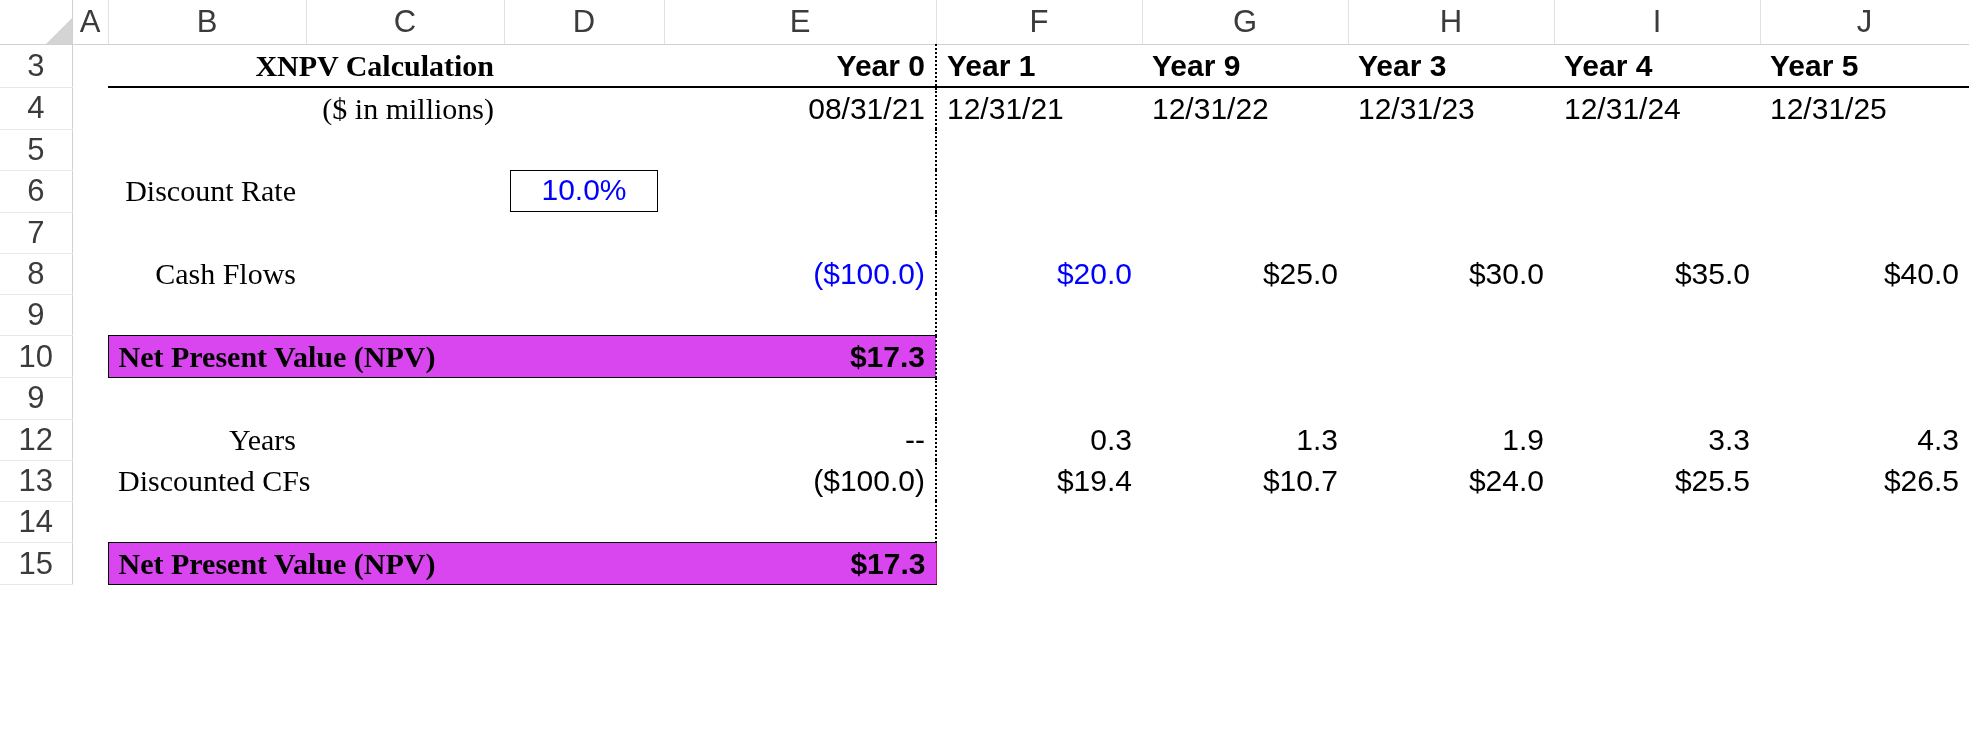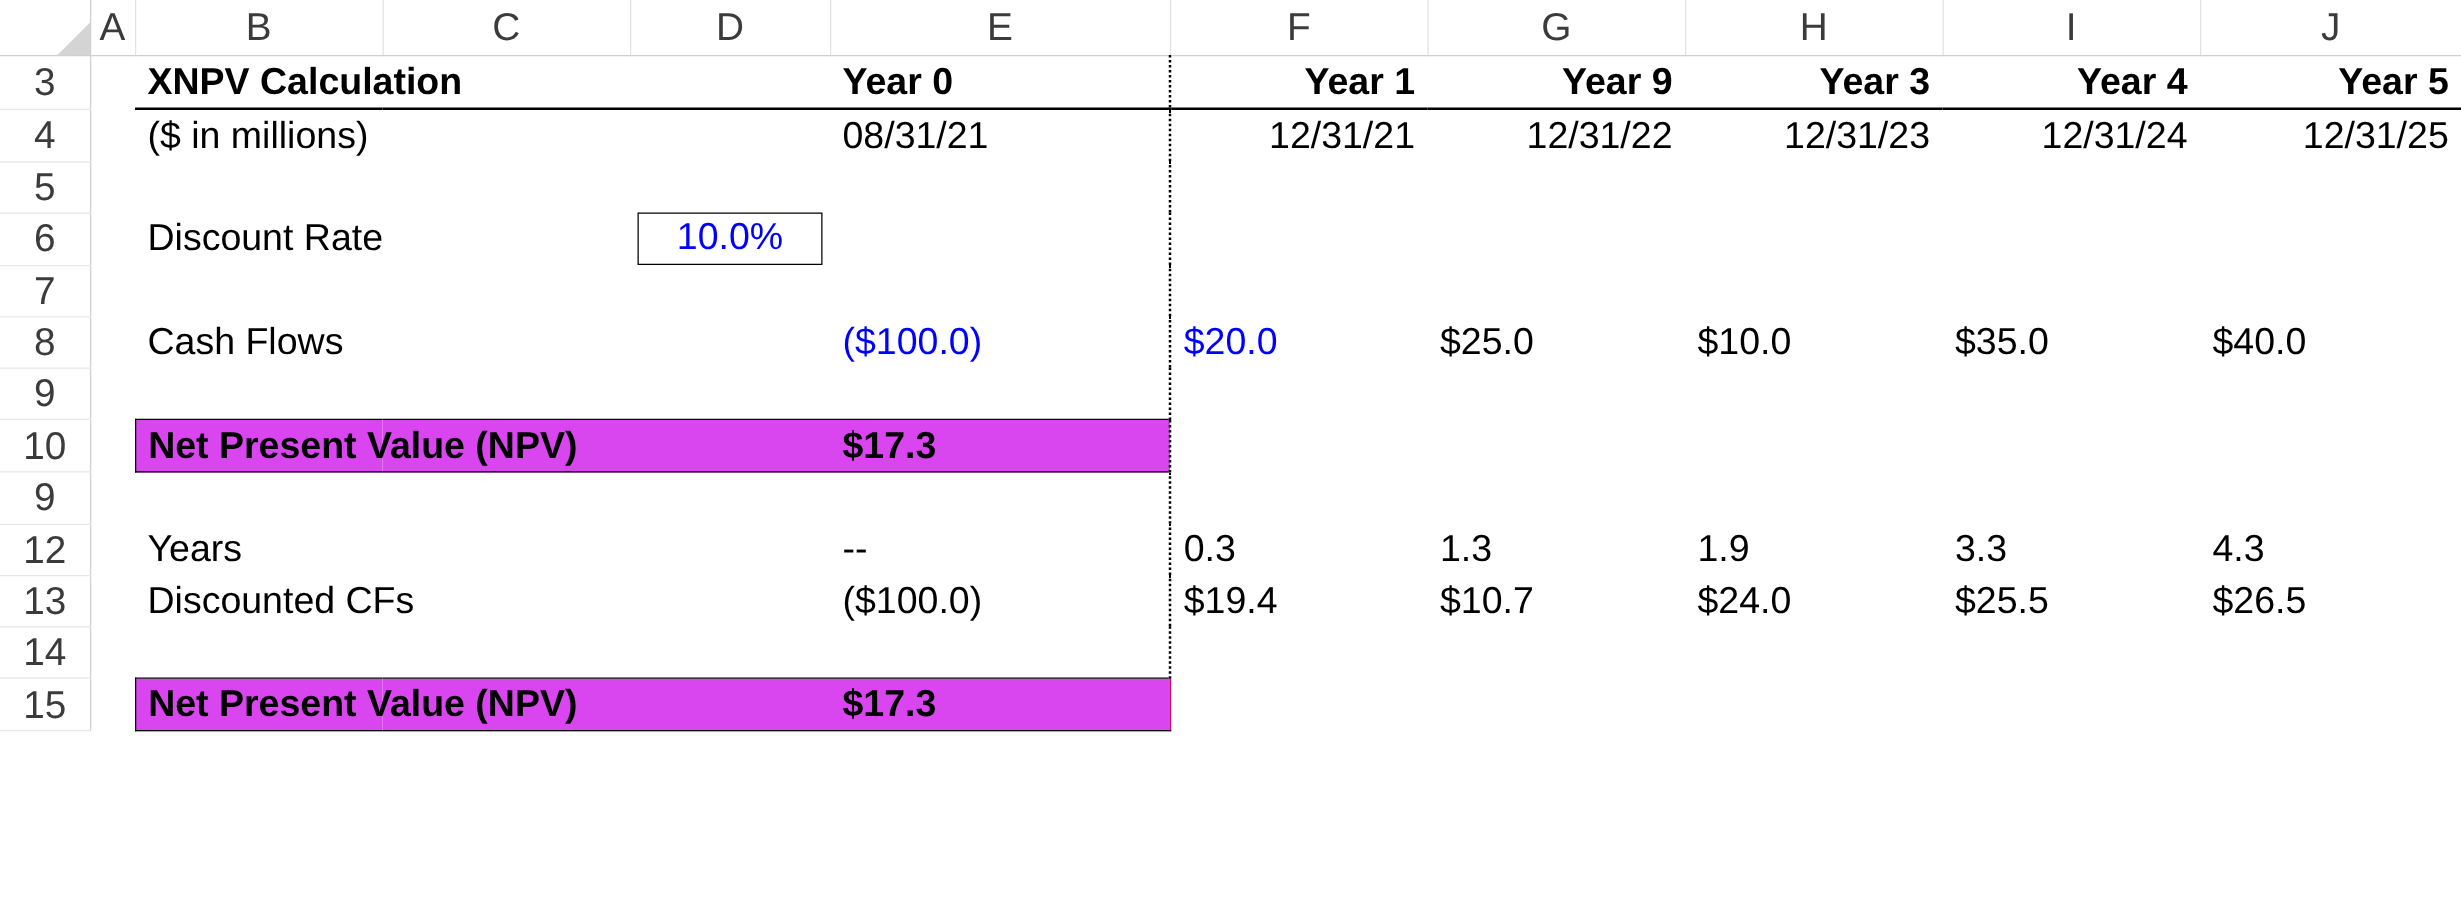--- a/index.html
+++ b/index.html
@@ -50,23 +50,23 @@
     font-weight:400;
   }
 
   
   .cell{
     font-size:30px;
     color:#000000;
     padding:0 10px;
     height:41px;
   }
-  .r{}
-  .l{text-align:left;}
-  .c{text-align:right;}
+  .r{text-align:right;}
+  .l{text-align:right;font-family:Liberation Serif, serif;}
+  .c{text-align:left;}
   .b{font-weight:bold;}
   .blue{color:#0000ff;}
 
   
   .bb{border-bottom:2px solid #000000;}          
   .dotted-l{border-left:2px dotted #000000;}     
 
   
   .inputbox{
     display:block;
@@ -198,21 +198,21 @@
 
     <tr>
       <td class="rowhead">8</td>
       <td class="cell"></td>
       <td class="cell l">Cash Flows</td>
       <td class="cell"></td>
       <td class="cell"></td>
       <td class="cell r blue">($100.0)</td>
       <td class="cell r blue dotted-l">$20.0</td>
       <td class="cell r">$25.0</td>
-      <td class="cell r">$10.0</td>
+      <td class="cell r">$30.0</td>
       <td class="cell r">$35.0</td>
       <td class="cell r">$40.0</td>
     </tr>
 
     <tr>
       <td class="rowhead">9</td>
       <td class="cell spacer"></td>
       <td class="cell spacer"></td>
       <td class="cell spacer"></td>
       <td class="cell spacer"></td>

